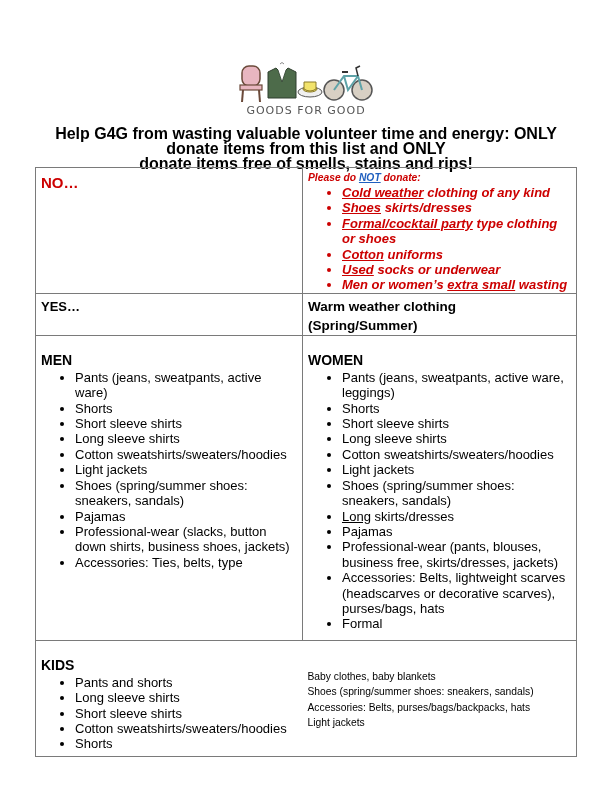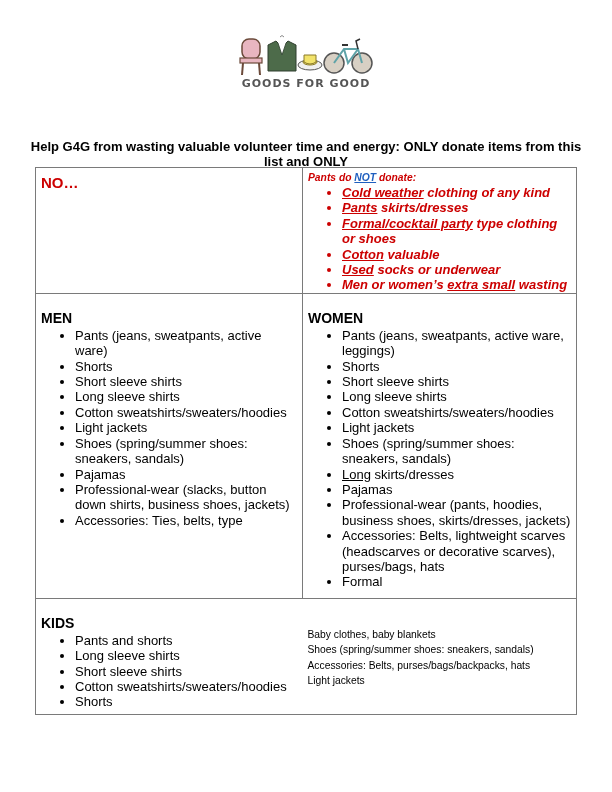--- a/index.html
+++ b/index.html
@@ -1,22 +1,22 @@
 <!DOCTYPE html>
 <html><head>
 <meta charset="utf-8">
 <style>
   html, body { margin:0; padding:0; background:#fff; }
   body { width:612px; height:792px; position:relative; overflow:hidden;
          font-family:"Liberation Sans", "DejaVu Sans", sans-serif; color:#000; }
-  .logo { position:absolute; left:238px; top:33px; width:136px; height:64px;font-weight:bold; }
+  .logo { position:absolute; left:238px; top:60px; width:136px; height:64px; }
   .logo-text { position:absolute; left:0; top:44px; width:136px; text-align:center;
                font-size:11px; letter-spacing:1px; color:#555; font-family:"DejaVu Sans", sans-serif; }
-  .intro { position:absolute; left:30px; top:139px; width:552px; text-align:center;
-           font-size:13px; font-weight:bold; line-height:15px; }
+  .intro { position:absolute; left:30px; top:126px; width:552px; text-align:center;
+           font-size:16px; font-weight:bold; line-height:15px; }
   table.grid { position:absolute; left:35px; top:167px; width:542px; border-collapse:collapse; }
   table.grid td { border:1.5px solid #7a7a7a; vertical-align:top; padding:0 5px; }
   td.left { width:256px; }
   .no-title { color:#cc0000; font-weight:bold; font-size:15px; margin-top:6px; }
   .dont-head { color:#cc0000; font-weight:bold; font-style:italic; font-size:10.3px; margin-top:2px; line-height:15px; }
   .dont-head .not { color:#1f5fbf; text-decoration:underline; }
   ul { margin:0; padding-left:34px; }
   ul li { font-size:13px; line-height:15.4px; }
   ul.red li { color:#cc0000; font-weight:bold; font-style:italic; }
   ul.red li::marker { color:#cc0000; font-style:normal; }
@@ -57,44 +57,56 @@
       <path d="M96 30 L106 16 L120 16 L124 30 M106 16 L110 30 L120 16" fill="none" stroke="#5fa3a8" stroke-width="2"></path>
       <path d="M104 12 L110 12" stroke="#333" stroke-width="2"></path>
       <path d="M120 16 L118 8 L122 6" fill="none" stroke="#333" stroke-width="1.5"></path>
     </g>
   </svg>
   <div class="logo-text">GOODS FOR GOOD</div>
 </div>
 
 <div class="intro">
   <div>Help G4G from wasting valuable volunteer time and energy:  ONLY donate items from this list and ONLY</div>
+  <div>donate items free of smells, stains and rips!</div>
 </div>
 
 <table class="grid">
 
   <tbody>
       <tr style="height:108px;">
     <td class="left">
       <div class="no-title">NO…</div>
     </td>
     <td>
       <div class="dont-head">
-        <span>Pants do </span><span class="not">NOT</span><span> donate:</span>
+        <span>Please do </span><span class="not">NOT</span><span> donate:</span>
       </div>
       <ul class="red">
         <li><u>Cold weather</u><span> clothing of any kind</span></li>
-        <li><u>Pants</u><span> skirts/dresses</span></li>
+        <li><u>Shoes</u><span> skirts/dresses</span></li>
         <li><u>Formal/cocktail party</u><span> type clothing or shoes</span></li>
-        <li><u>Cotton</u><span> valuable</span></li>
+        <li><u>Cotton</u><span> uniforms</span></li>
         <li><u>Used</u><span> socks or underwear</span></li>
         <li><span>Men or women’s </span><u>extra small</u><span> wasting</span></li>
       </ul>
     </td>
   </tr>
 
+  <tr style="height:40px;">
+    <td class="left">
+      <div class="yes-title">YES…</div>
+    </td>
+    <td>
+      <div class="warm">
+        <div>Warm weather clothing</div>
+        <div>(Spring/Summer)</div>
+      </div>
+    </td>
+  </tr>
 
   <tr style="height:305px;">
     <td class="left">
       <div class="sec">MEN</div>
       <ul>
         <li>Pants (jeans, sweatpants, active ware)</li>
         <li>Shorts</li>
         <li>Short sleeve shirts</li>
         <li>Long sleeve shirts</li>
         <li>Cotton sweatshirts/sweaters/hoodies</li>
@@ -110,21 +122,21 @@
       <ul>
         <li>Pants (jeans, sweatpants, active ware, leggings)</li>
         <li>Shorts</li>
         <li>Short sleeve shirts</li>
         <li>Long sleeve shirts</li>
         <li>Cotton sweatshirts/sweaters/hoodies</li>
         <li>Light jackets</li>
         <li>Shoes (spring/summer shoes: sneakers, sandals)</li>
         <li><u>Long</u><span> skirts/dresses</span></li>
         <li>Pajamas</li>
-        <li>Professional-wear (pants, hoodies, business shoes, skirts/dresses, jackets)</li>
+        <li>Professional-wear (pants, blouses, business free, skirts/dresses, jackets)</li>
         <li>Accessories: Belts, lightweight scarves (headscarves or decorative scarves), purses/bags, hats</li>
         <li>Formal</li>
       </ul>
     </td>
   </tr>
 
   <tr style="height:116px;">
     <td class="left" style="border-right:none;">
       <div class="sec">KIDS</div>
       <ul>

